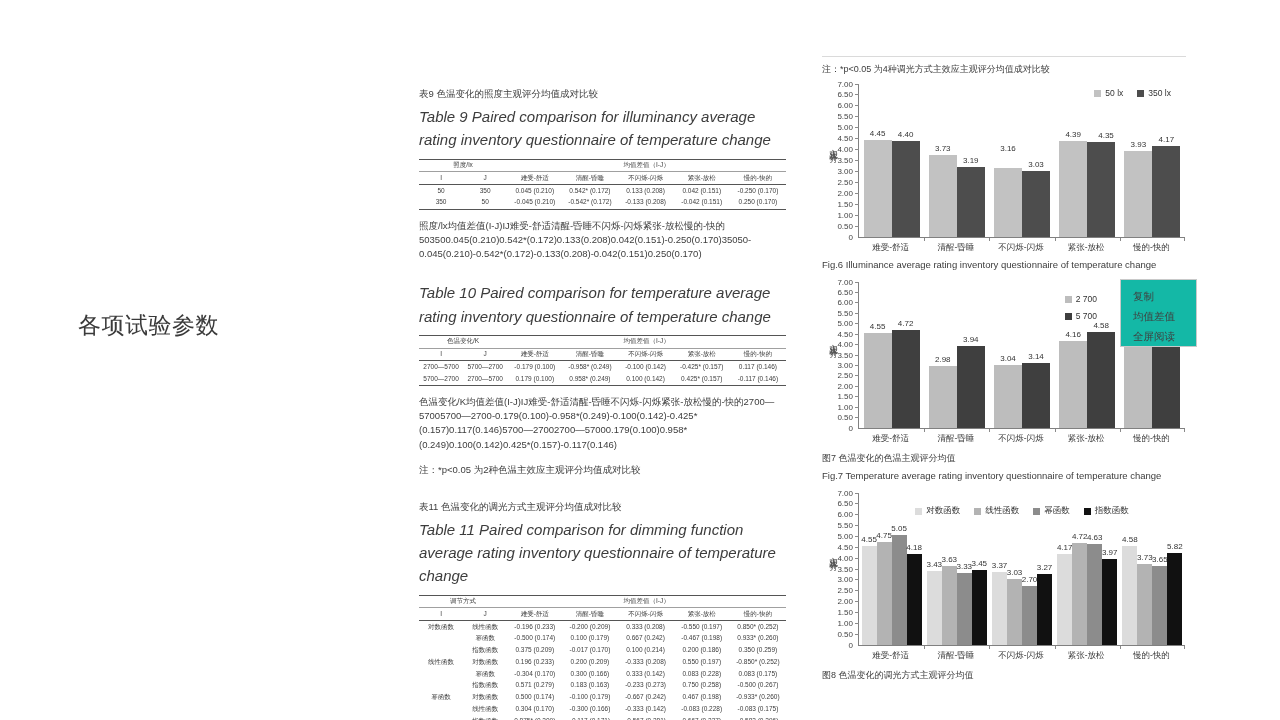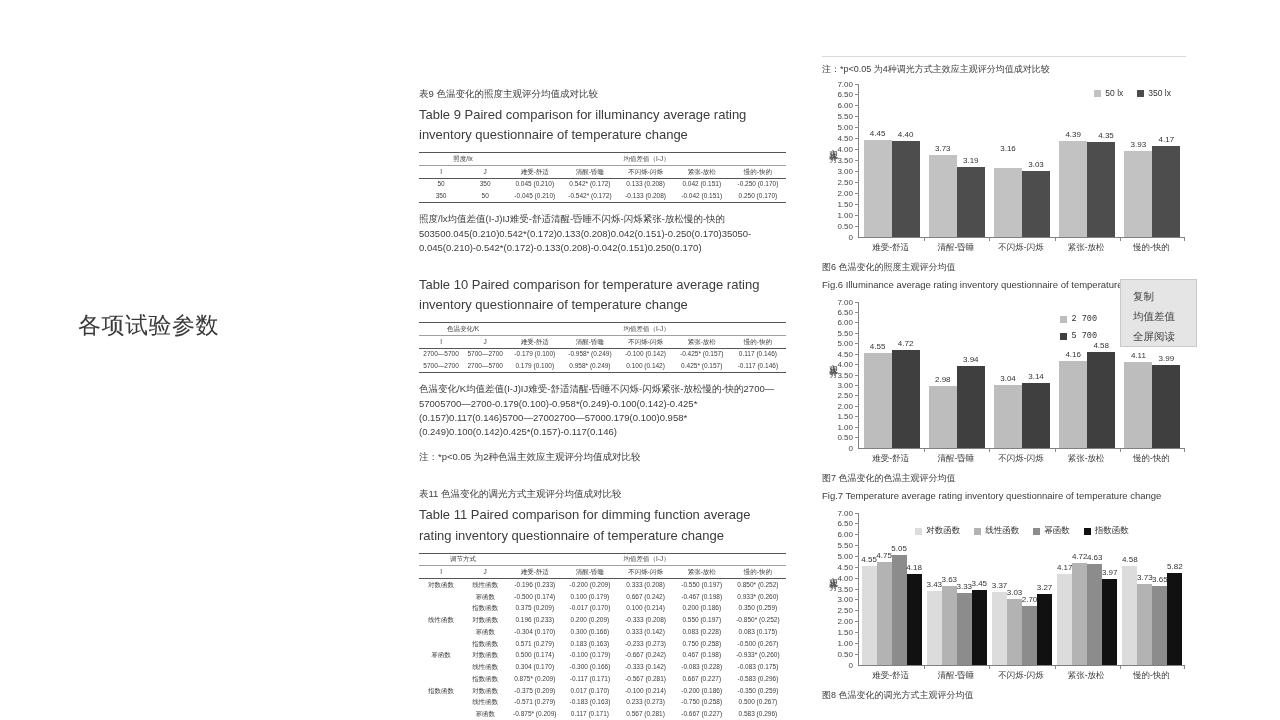--- a/index.html
+++ b/index.html
@@ -9,21 +9,21 @@
     -webkit-font-smoothing:antialiased;
   }
   
   .left-title { position:absolute; left:78px; top:308px; font-size:23px; line-height:34px;
     color:#3a3a3a; letter-spacing:0.5px; font-weight:400; }
 
   
   .mid { position:absolute; left:419px; top:88px; width:367px; }
   .sec { margin-bottom:20px; }
   .t-zh { font-size:9.5px; margin-bottom:4px; color:#3c3c3c; }
-  .t-en { font-size:13px; line-height:1.55; margin-bottom:7px; color:#3c3c3c; }
+  .t-en { font-size:15px; line-height:1.55; margin-bottom:7px; color:#3c3c3c;font-style:italic; }
   table { border-collapse:collapse; width:100%; table-layout:fixed; font-size:6.5px;
     color:#3c3c3c; border-top:1px solid #555; border-bottom:1px solid #555; }
   th,td { padding:1.5px 1px; text-align:center; font-weight:normal; line-height:1.35; white-space:nowrap; overflow:visible; }
   tr.subhead th { border-bottom:1px solid #555; }
   th.gh { border-bottom:1px solid #a0a0a0; }
   .para { font-size:9.5px; line-height:1.5; margin:9px 0 0; overflow-wrap:anywhere; color:#3c3c3c; }
   .note-line { font-size:9.5px; margin-top:12px; color:#3c3c3c; }
   .sec-t10 { margin-bottom:24px; }
 
   
@@ -38,27 +38,27 @@
   .vlab { position:absolute; font-size:8px; color:#333; text-align:center; white-space:nowrap; width:30px; }
   .ytick { position:absolute; font-size:8px; color:#444; text-align:right; width:30px; left:-36px; }
   .ydash { position:absolute; width:4px; height:1px; background:#8a8a8a; left:-4px; }
   .xdash { position:absolute; width:1px; height:3px; background:#8a8a8a; bottom:-4px; }
   .xlabels { display:flex; font-size:8.5px; color:#3a3a3a; padding-top:4px; }
   .xlabels span { flex:1; text-align:center; }
   .legend { position:absolute; display:flex; gap:14px; font-size:8.5px; color:#333; z-index:2; }
   .legend .li { display:flex; align-items:center; gap:4px; }
   .legend .sw { width:7px; height:7px; display:inline-block; }
   .c0 .legend { top:4px; right:14px; }
-  .c1 .legend { top:12px; right:88px; flex-direction:column; gap:7px; align-items:flex-start;font-family:Liberation Mono, monospace; }
+  .c1 .legend { top:12px; right:88px; flex-direction:column; gap:7px; align-items:flex-start; }
   .c2 .legend { top:12px; left:0; right:0; justify-content:center; }
   .cap-zh { font-size:9px; margin-top:7px; color:#3c3c3c; }
   .cap-en { font-size:9.5px; margin-top:5px; color:#3c3c3c; }
 
   
-  .menu { position:absolute; left:1120px; top:279px; width:77px; height:68px; background:#e5e5e5;
+  .menu { position:absolute; left:1120px; top:279px; width:77px; height:68px; background:#14b8a6;
     border:1px solid #c9c9c9; box-sizing:border-box; padding:8px 0 0 12px; z-index:10; }
   .menu .mi { font-size:10.5px; color:#3f3f3f; line-height:17px; margin-bottom:3px; cursor:default; }
 </style>
 </head>
 <body>
 
 <div class="left-title">
   <div>各项试验参数</div>
 </div>
 
@@ -390,21 +390,20 @@
         </div>
       </div>
       <div class="xlabels" style="width: 326px;">
         <span>难受-舒适</span>
         <span>清醒-昏睡</span>
         <span>不闪烁-闪烁</span>
         <span>紧张-放松</span>
         <span>慢的-快的</span>
       </div>
     </div>
-  <div class="cap-zh">图6 色温变化的照度主观评分均值</div>
   <div class="cap-en">Fig.6 Illuminance average rating inventory questionnaire of temperature change</div>
 
   <div class="chart-box c1" style="margin-top:12px;">
       <div class="ylab">主观评分</div>
       <div class="plot" style="width: 326px; height: 146px;">
         <span class="ytick" style="bottom: -4.5px;">0</span>
         <span class="ytick" style="bottom: 5.92857px;">0.50</span>
         <span class="ydash" style="bottom: 9.92857px;"></span>
         <span class="ytick" style="bottom: 16.3571px;">1.00</span>
         <span class="ydash" style="bottom: 20.3571px;"></span>

